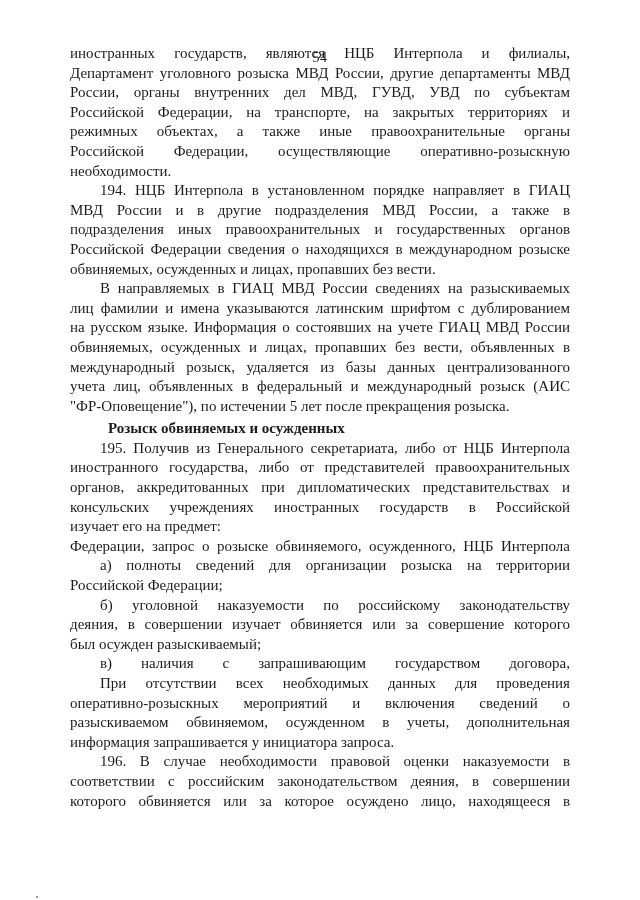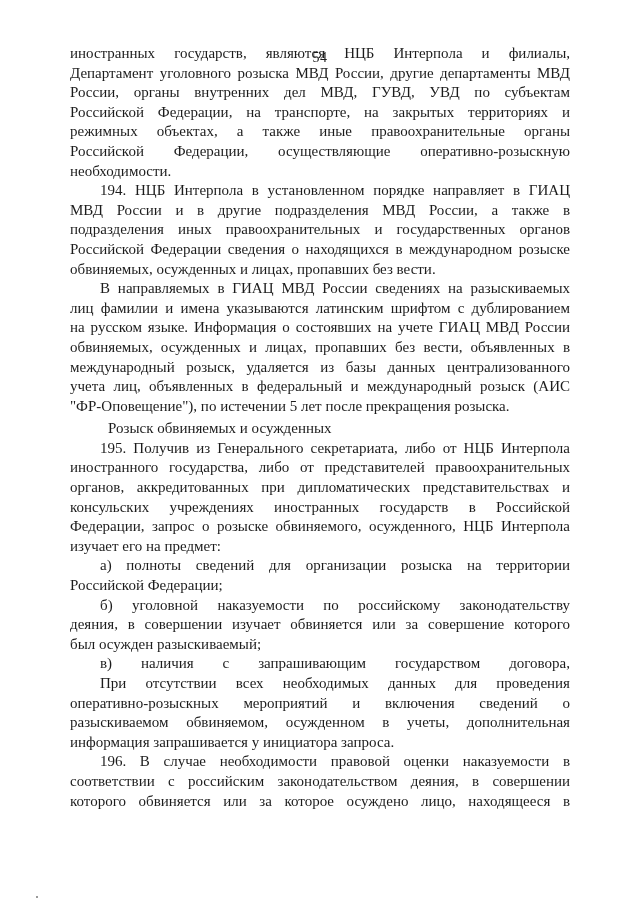--- a/index.html
+++ b/index.html
@@ -42,21 +42,21 @@
   }
   
   .line.j {
     text-align: justify;
     text-align-last: justify;
   }
   
   .line.ind { text-indent: 30px; }
   .block.heading { margin-top: 3px; }
   .block.heading .line {
-    font-weight: 400;
+    font-weight: 700;
     text-indent: 38px;
   }
   .scan-dot {
     position: absolute;
     left: 36px;
     top: 896px;
     width: 2px;
     height: 2px;
     background: #9a9a9a;
   }
@@ -93,22 +93,22 @@
       <div class="line">"ФР-Оповещение"), по истечении 5 лет после прекращения розыска.</div>
     </div>
     <div class="block heading">
       <div class="line">Розыск обвиняемых и осужденных</div>
     </div>
     <div class="block paragraph">
       <div class="line j ind">195. Получив из Генерального секретариата, либо от НЦБ Интерпола</div>
       <div class="line j">иностранного государства, либо от представителей правоохранительных</div>
       <div class="line j">органов, аккредитованных при дипломатических представительствах и</div>
       <div class="line j">консульских учреждениях иностранных государств в Российской</div>
+      <div class="line">изучает его на предмет:</div>
       <div class="line j">Федерации, запрос о розыске обвиняемого, осужденного, НЦБ Интерпола</div>
-      <div class="line">изучает его на предмет:</div>
     </div>
     <div class="block paragraph">
       <div class="line j ind">а) полноты сведений для организации розыска на территории</div>
       <div class="line">Российской Федерации;</div>
     </div>
     <div class="block paragraph">
       <div class="line j ind">б) уголовной наказуемости по российскому законодательству</div>
       <div class="line j">деяния, в совершении изучает обвиняется или за совершение которого</div>
       <div class="line">был осужден разыскиваемый;</div>
     </div>

